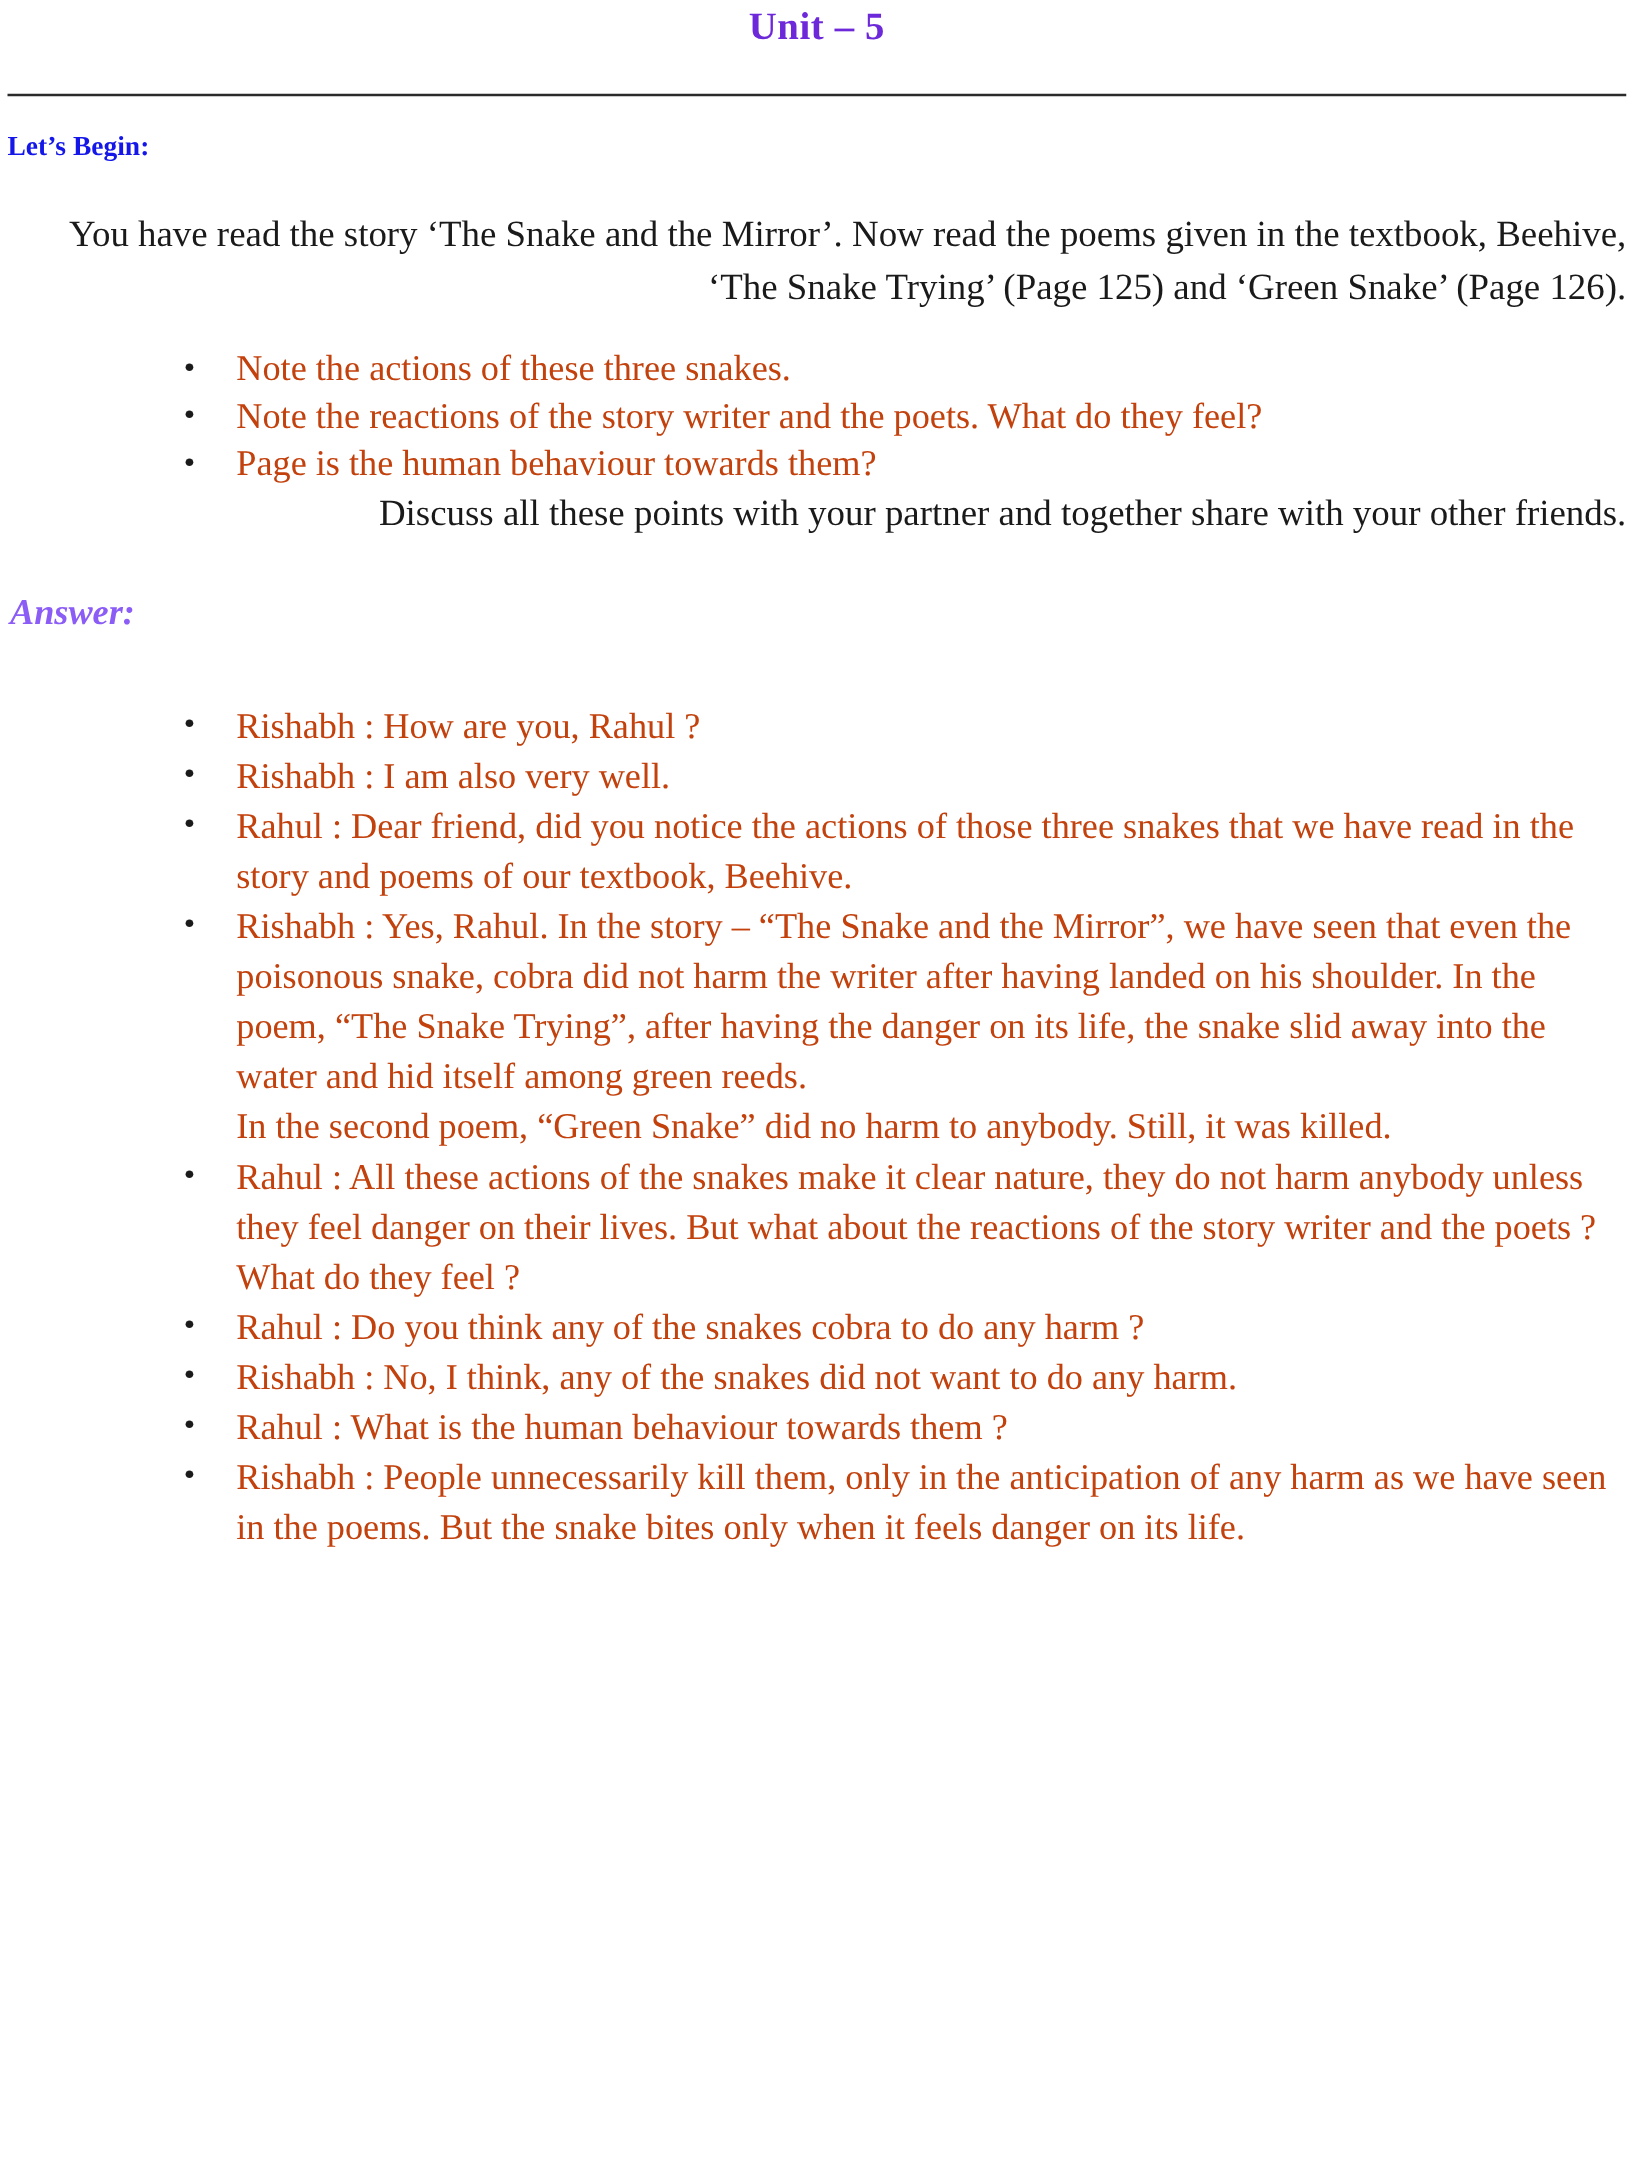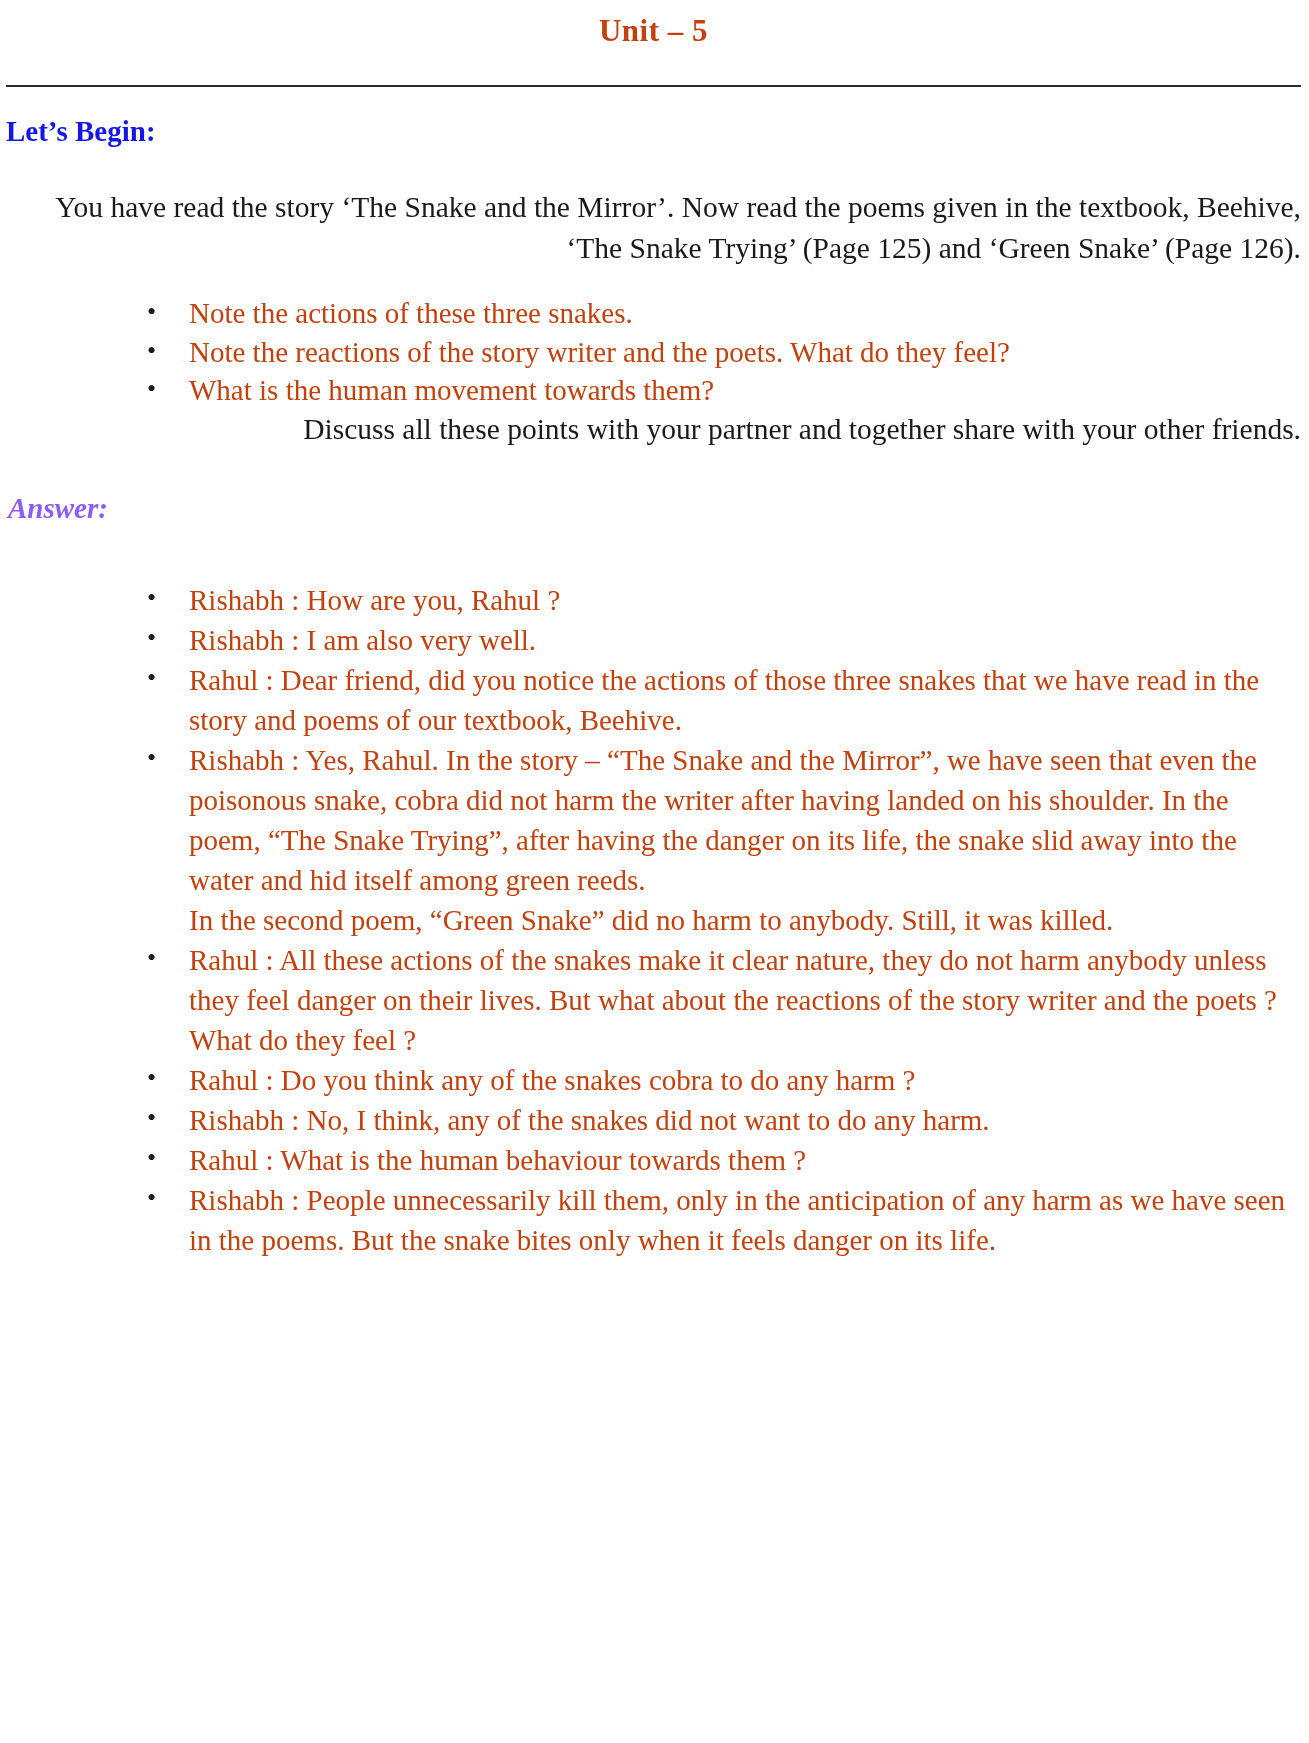--- a/index.html
+++ b/index.html
@@ -21,35 +21,35 @@
     box-sizing: border-box;
     padding: 0 8px 0 6px;
     position: relative;
   }
   
   .doc-title {
     text-align: center;
     font-weight: bold;
     font-size: 31px;
     letter-spacing: 0.5px;
-    color: #c2410c;
-    padding-top: 12px;
+    color: #6d28d9;
+    padding-top: 2px;
     line-height: 1.25;
   }
   .title-rule {
     border: 0;
     border-top: 2.5px solid #2a2a2a;
     margin: 34px 0 0 0;
     width: 100%;
   }
   
   .heading-blue {
     color: #1417e8;
     font-weight: bold;
-    font-size: 29px;
+    font-size: 22px;
     margin: 27px 0 0 0;
     line-height: 1.2;
   }
   .heading-black {
     color: #8b5cf6;
     font-weight: bold;
     font-size: 29px;
     margin: 2px;
     line-height: 1.2;
     font-style: italic;
@@ -111,21 +111,21 @@
 
   <div class="spacer-md"></div>
 
   <p class="para">You have read the story ‘The Snake and the Mirror’. Now read the poems given in the textbook, Beehive, ‘The Snake Trying’ (Page 125) and ‘Green Snake’ (Page 126).</p>
 
   <div class="spacer-sm"></div>
 
   <ul class="bullets intro-list">
     <li>Note the actions of these three snakes.</li>
     <li>Note the reactions of the story writer and the poets. What do they feel?</li>
-    <li>What is the human movement towards them?</li>
+    <li>Page is the human behaviour towards them?</li>
   </ul>
 
   <p class="para">Discuss all these points with your partner and together share with your other friends.</p>
 
   <div class="spacer-md"></div>
 
   <div class="heading-black">Answer:</div>
 
   <div class="spacer-lg"></div>
 

